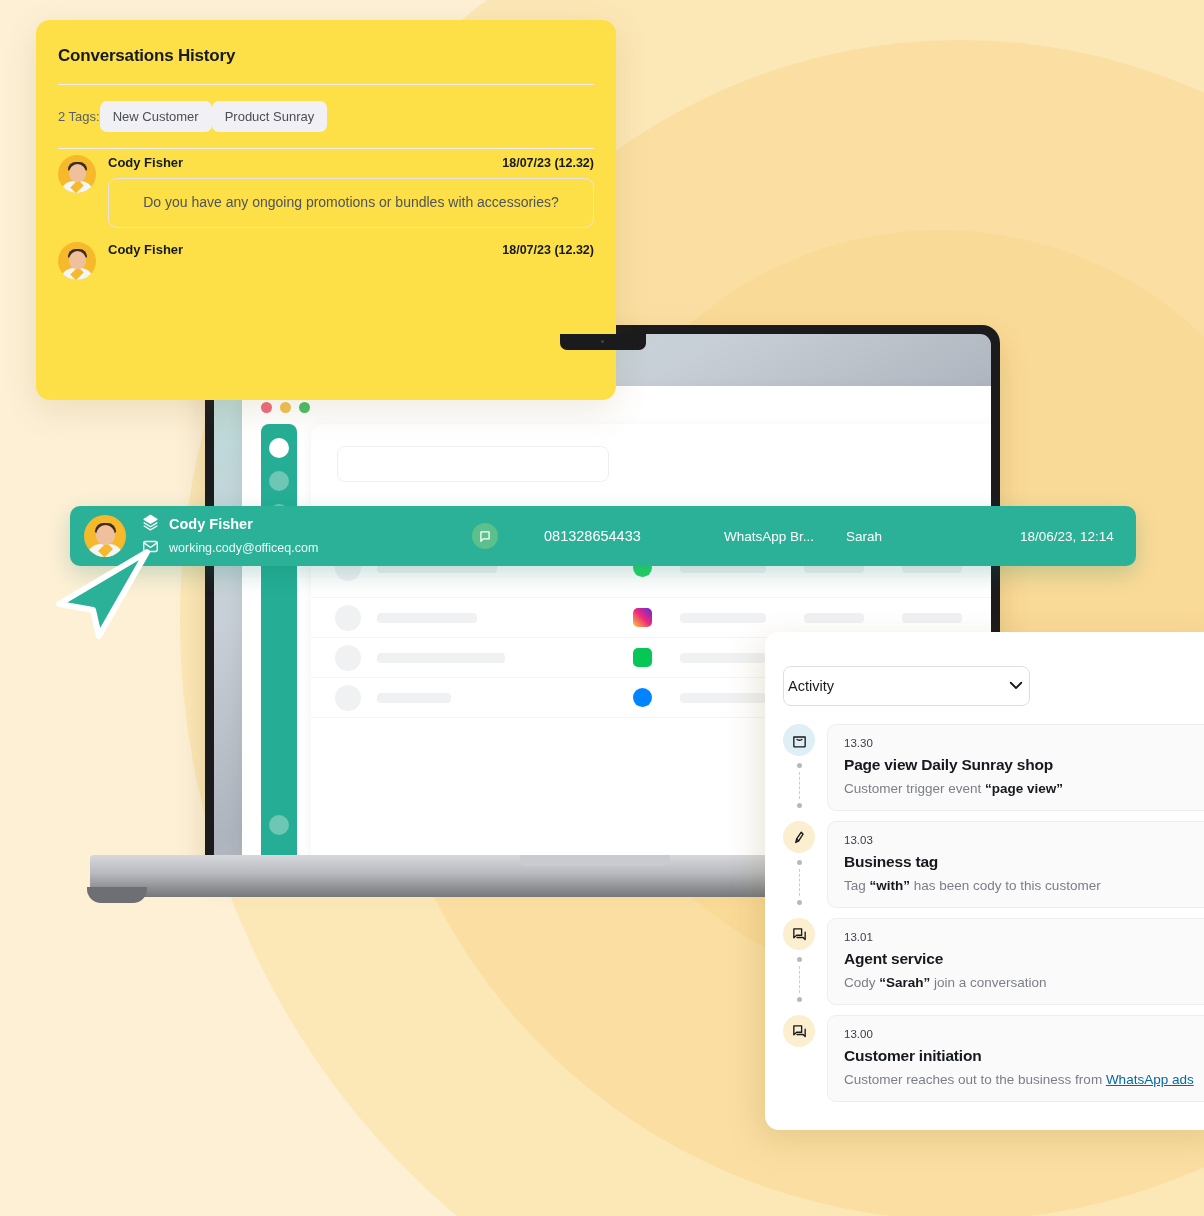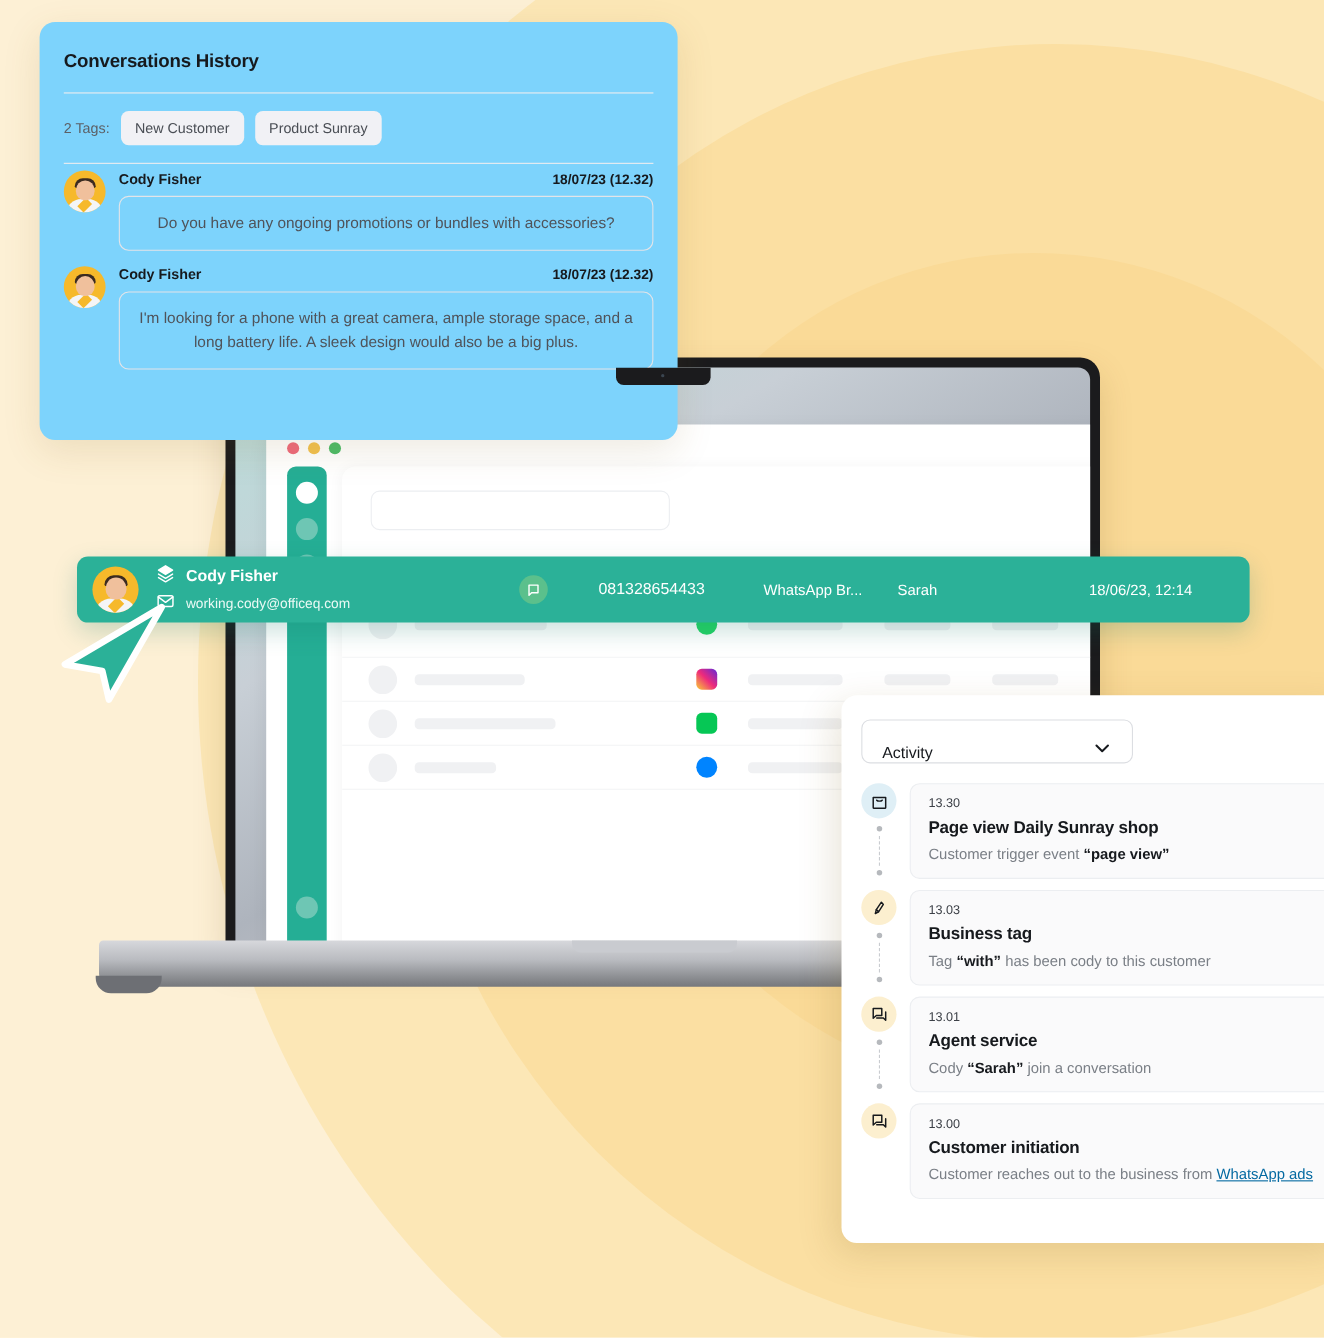--- a/index.html
+++ b/index.html
@@ -18,33 +18,33 @@
   
   .bg-circle { position: absolute; border-radius: 50%; }
   .bg-c1 { width: 1560px; height: 1560px; left: 180px;  top: -160px; background: #FCE7B6; }
   .bg-c2 { width: 1180px; height: 1180px; left: 370px;  top: 40px;   background: #FBDFA2; }
   .bg-c3 { width: 760px;  height: 760px;  left: 560px;  top: 230px;  background: #FADA97; }
 
   
   .conv-card {
     position: absolute; left: 36px; top: 20px;
     width: 580px; height: 380px;
-    background: #7dd3fc;
+    background: #fde047;
     border-radius: 14px;
     box-shadow: 0 10px 34px rgba(120, 90, 20, 0.13);
     overflow: hidden;
   }
   .conv-title {
     font-size: 17px; font-weight: bold; color: #16191d;
     padding: 26px 22px 18px 22px;
     letter-spacing: -0.2px;
   }
   .conv-divider { height: 1px; background: #ededf0; margin: 0 22px; }
   .conv-tags-row {
-    display: flex; align-items: center; gap: 10px;
+    display: flex; align-items: center; gap: 0;
     padding: 16px 22px 16px 22px;
   }
   .tags-count { font-size: 13px; color: #5c6066; }
   .tag-pill {
     background: #f1f1f5; color: #4a4e55;
     font-size: 13px; padding: 8px 13px; border-radius: 7px;
     white-space: nowrap;
   }
   .msg-list { padding: 6px 22px 0 22px; }
   .msg-block { display: flex; gap: 12px; margin-bottom: 14px; }
@@ -173,38 +173,38 @@
   .cb-id { margin-left: 16px; width: 300px; }
   .cb-line { display: flex; align-items: center; gap: 10px; }
   .cb-line + .cb-line { margin-top: 3px; }
   .cb-name { font-size: 14.5px; font-weight: 600; }
   .cb-email { font-size: 12.5px; color: #eafaf5; }
   .cb-wa {
     width: 26px; height: 26px; border-radius: 50%; background: #5BC08C;
     display: flex; align-items: center; justify-content: center; margin-left: 30px; flex: 0 0 26px;
   }
   .cb-phone { font-size: 14.5px; margin-left: 46px; width: 150px; }
-  .cb-source { font-size: 13.5px; width: 112px; }
+  .cb-source { font-size: 13.5px; margin-left: 30px; width: 112px; }
   .cb-device { font-size: 13.5px; margin-left: 10px; width: 90px; }
   .cb-date { font-size: 13.5px; margin-left: 84px; }
 
   
   .cursor { position: absolute; left: 55px; top: 548px; width: 96px; height: 92px; z-index: 45; }
 
   
   .activity-panel {
     position: absolute; left: 765px; top: 632px; width: 460px; height: 498px;
     background: #ffffff; border-radius: 14px 0 0 14px;
     box-shadow: -6px 10px 34px rgba(120,90,20,.16);
     padding: 22px 0 0 18px; z-index: 50; overflow: hidden;
   }
   .activity-select {
     width: 247px; height: 40px; border: 1px solid #dcdee2; border-radius: 8px;
-    display: flex; align-items: flex-end; justify-content: space-between;
-    padding: 0 18px; font-size: 14.5px; color: #16191d;
+    display: flex; align-items: center; justify-content: space-between;
+    padding: 0 4px; font-size: 14.5px; color: #16191d; margin-top: 12px;
   }
   .timeline { margin-top: 18px; position: relative; }
   .tl-item { display: flex; gap: 12px; margin-bottom: 10px; position: relative; }
   .tl-gut { width: 32px; flex: 0 0 32px; display: flex; flex-direction: column; align-items: center; }
   .tl-badge {
     width: 32px; height: 32px; border-radius: 50%;
     display: flex; align-items: center; justify-content: center; flex: 0 0 32px;
   }
   .tl-badge.blue { background: #DFEFF6; }
   .tl-badge.cream { background: #FCEFCF; }
@@ -342,21 +342,20 @@
           <span class="body"></span>
             <span class="collar"></span>
             <span class="hair"></span>
             <span class="head"></span>
         </div>
         <div class="msg-body">
           <div class="msg-head">
             <span class="msg-name">Cody Fisher</span>
             <span class="msg-time">18/07/23 (12.32)</span>
           </div>
-          <div class="msg-bubble">I'm looking for a phone with a great camera, ample storage space, and a long battery life. A sleek design would also be a big plus.</div>
         </div>
       </div>
     </div>
   </div>
 
   <div class="contact-bar">
     <div class="cb-avatar">
       <span class="body"></span>
         <span class="collar"></span>
         <span class="hair"></span>

